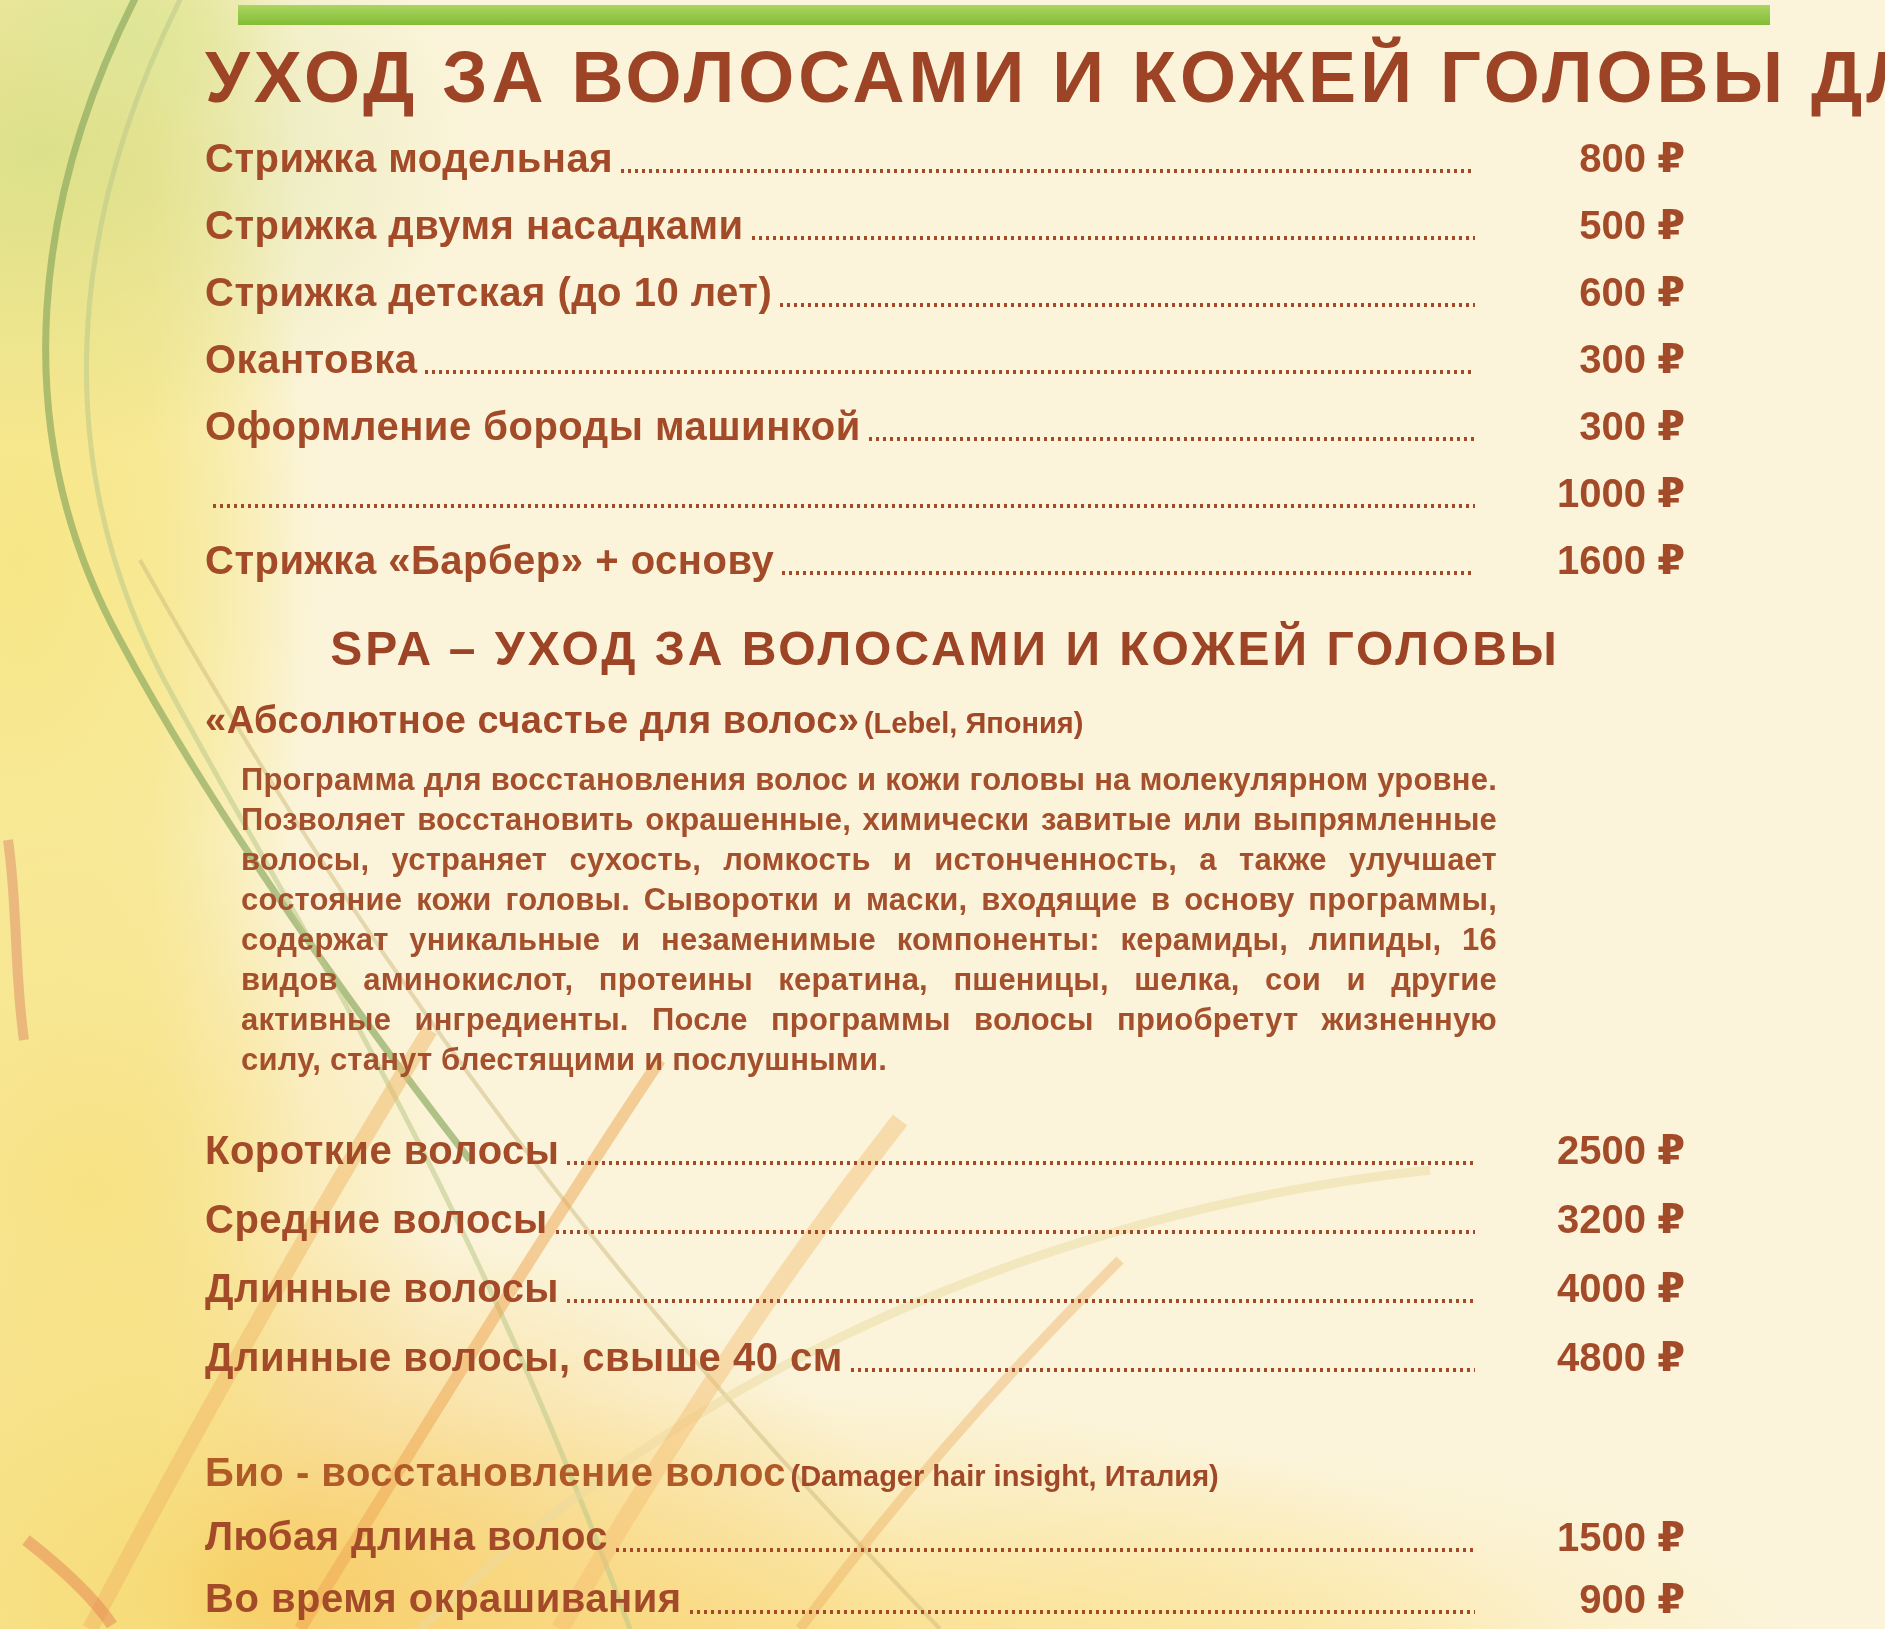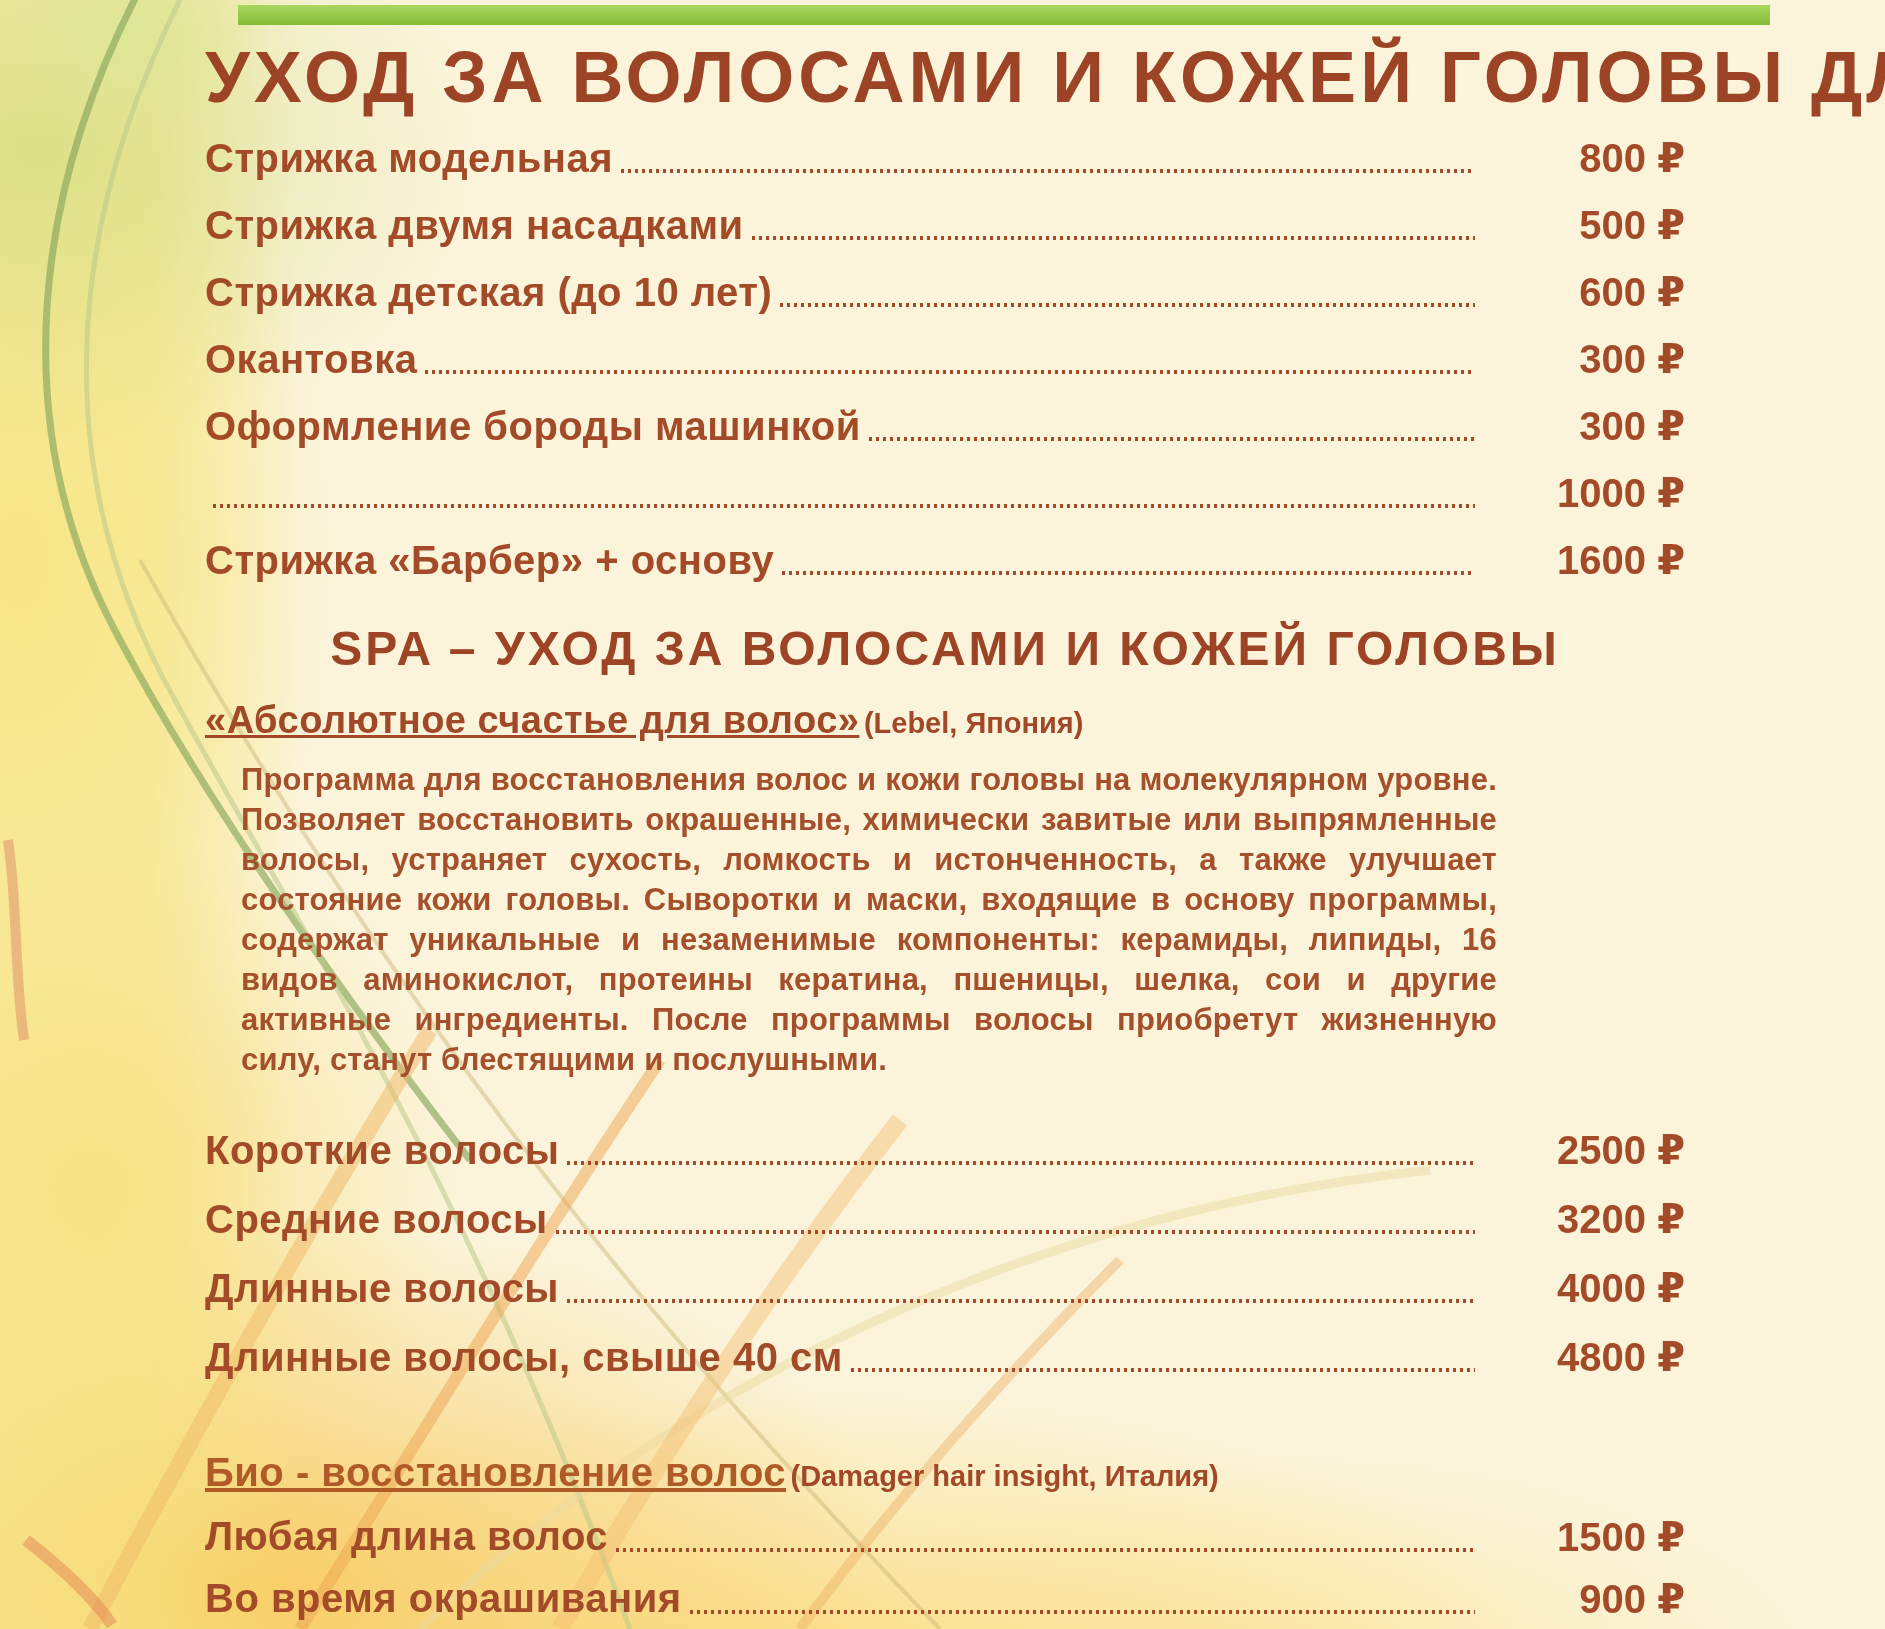--- a/index.html
+++ b/index.html
@@ -56,21 +56,21 @@
   .rows.s2 .row { height: 69px; }
   .rows.s3 .row { height: 62px; }
   .row .label { white-space: nowrap; letter-spacing: .5px; color: #a34b28; }
   .row .leader {
     flex: 1; height: 4px; margin: 0 12px 0 8px; transform: translateY(13px);
     background-image: repeating-linear-gradient(90deg, #a34b28 0 3px, rgba(0,0,0,0) 3px 7px);
   }
   .row .price { width: 198px; text-align: right; white-space: nowrap; color: #a34b28; }
 
   .subheading { margin: 22px 0 0; line-height: 1.2; }
-  .subheading .main { font-size: 38px; font-weight: bold; color: #a04827; letter-spacing: .5px; text-decoration: underline; }
+  .subheading .main { font-size: 38px; font-weight: bold; color: #a04827; letter-spacing: .5px; }
   .subheading .note { font-size: 29px; font-weight: bold; color: #a04827; }
   .subheading.bio { margin: 56px 0 0; }
   .subheading.bio .main { font-size: 40px; color: #b05a28; }
 
   .description {
     margin: 16px 0 0 36px; width: 1256px;
     font-size: 31px; line-height: 40px; font-weight: bold;
     text-align: justify; color: #a5502c; letter-spacing: .2px;
   }
 </style>

